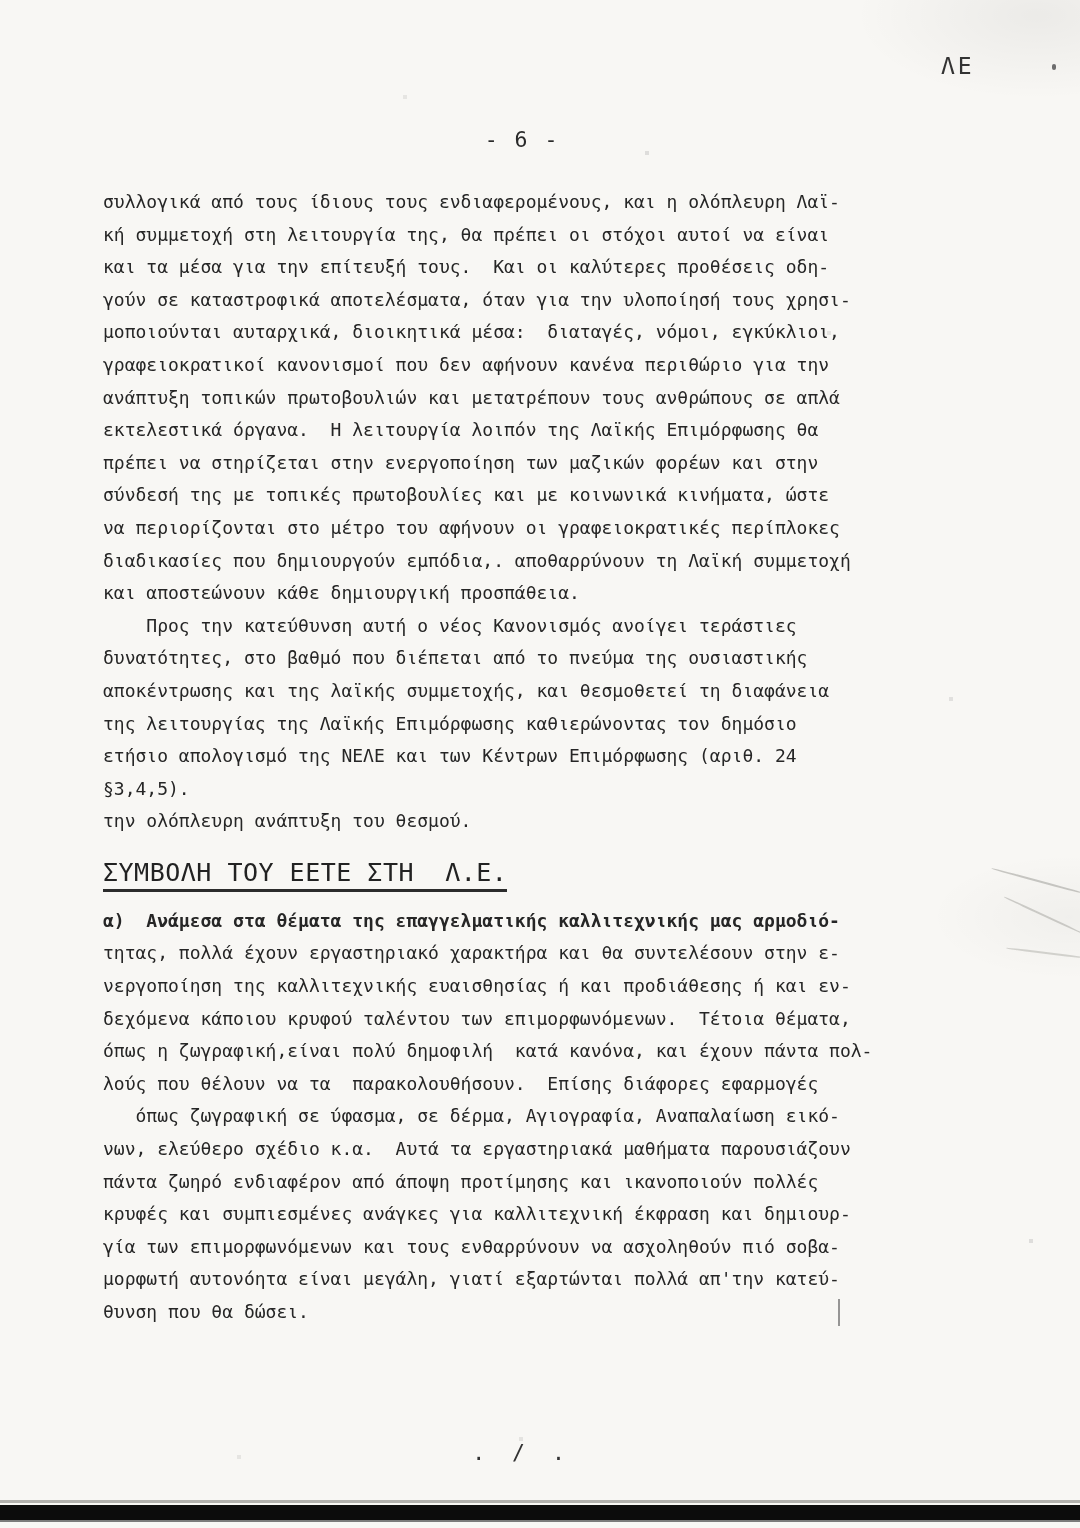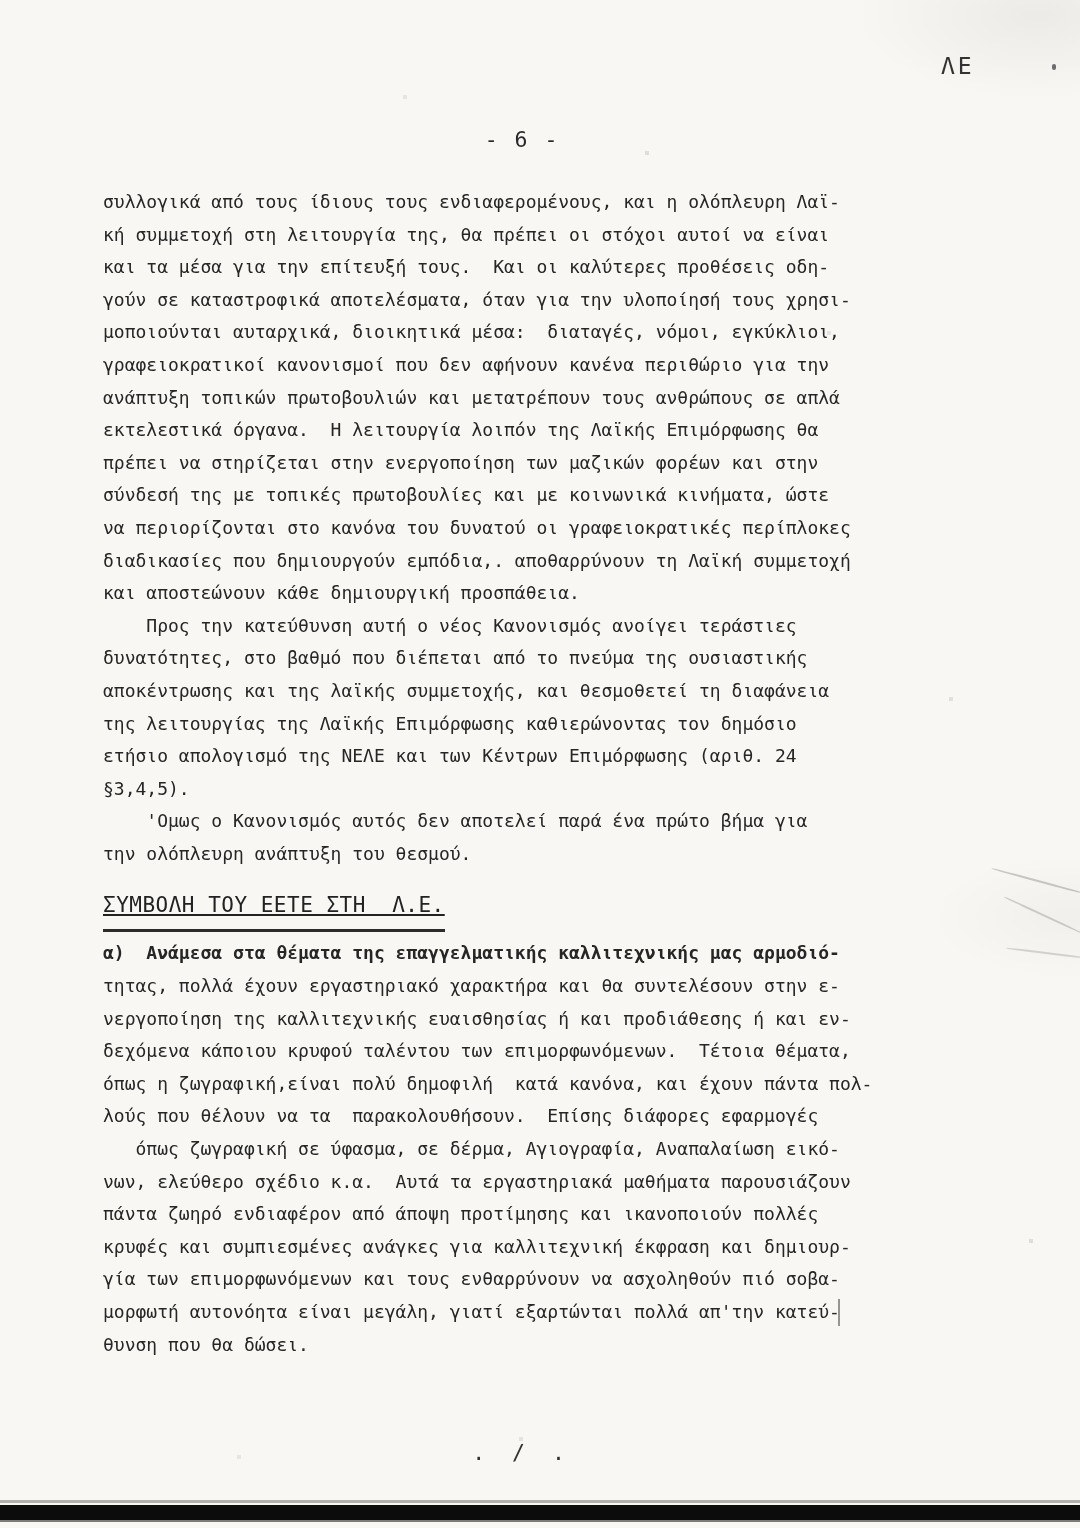--- a/index.html
+++ b/index.html
@@ -28,22 +28,22 @@
     position:absolute;left:103px;top:186px;width:950px;
   }
   .ln{
     white-space:pre;
     font-size:18px;line-height:32.6px;height:32.6px;
     color:#262626;
   }
   .heading-row{margin-top:19px;height:41px;}
   .heading{
     display:inline-block;white-space:pre;
-    font-size:21px;line-height:32px;letter-spacing:0.5px;
-    border-bottom:3px solid #2c2c2c;padding-bottom:8px;color:#222;text-decoration:underline;
+    font-size:25px;line-height:32px;letter-spacing:0.5px;
+    border-bottom:3px solid #2c2c2c;padding-bottom:0;color:#222;
   }
   .sec-first{margin-top:7px;font-weight:bold;}
   .continuation-mark{
     position:absolute;top:1440px;left:0;width:1044px;text-align:center;
     font-size:21.5px;letter-spacing:7px;color:#333;
   }
   
   .speck-dot{
     position:absolute;left:1052px;top:64px;width:4px;height:6px;
     background:#6d6d6d;border-radius:2px;
@@ -87,30 +87,29 @@
     <div class="ln">συλλογικά από τους ίδιους τους ενδιαφερομένους, και η ολόπλευρη Λαϊ-</div>
     <div class="ln">κή συμμετοχή στη λειτουργία της, θα πρέπει οι στόχοι αυτοί να είναι</div>
     <div class="ln">και τα μέσα για την επίτευξή τους.  Και οι καλύτερες προθέσεις οδη-</div>
     <div class="ln">γούν σε καταστροφικά αποτελέσματα, όταν για την υλοποίησή τους χρησι-</div>
     <div class="ln">μοποιούνται αυταρχικά, διοικητικά μέσα:  διαταγές, νόμοι, εγκύκλιοι,</div>
     <div class="ln">γραφειοκρατικοί κανονισμοί που δεν αφήνουν κανένα περιθώριο για την</div>
     <div class="ln">ανάπτυξη τοπικών πρωτοβουλιών και μετατρέπουν τους ανθρώπους σε απλά</div>
     <div class="ln">εκτελεστικά όργανα.  Η λειτουργία λοιπόν της Λαϊκής Επιμόρφωσης θα</div>
     <div class="ln">πρέπει να στηρίζεται στην ενεργοποίηση των μαζικών φορέων και στην</div>
     <div class="ln">σύνδεσή της με τοπικές πρωτοβουλίες και με κοινωνικά κινήματα, ώστε</div>
-    <div class="ln">να περιορίζονται στο κανόνα του δυνατού οι γραφειοκρατικές περίπλοκες</div>
+    <div class="ln">να περιορίζονται στο μέτρο του αφήνουν οι γραφειοκρατικές περίπλοκες</div>
     <div class="ln">διαδικασίες που δημιουργούν εμπόδια,. αποθαρρύνουν τη Λαϊκή συμμετοχή</div>
     <div class="ln">και αποστεώνουν κάθε δημιουργική προσπάθεια.</div>
     <div class="ln">    Προς την κατεύθυνση αυτή ο νέος Κανονισμός ανοίγει τεράστιες</div>
     <div class="ln">δυνατότητες, στο βαθμό που διέπεται από το πνεύμα της ουσιαστικής</div>
     <div class="ln">αποκέντρωσης και της λαϊκής συμμετοχής, και θεσμοθετεί τη διαφάνεια</div>
     <div class="ln">της λειτουργίας της Λαϊκής Επιμόρφωσης καθιερώνοντας τον δημόσιο</div>
     <div class="ln">ετήσιο απολογισμό της ΝΕΛΕ και των Κέντρων Επιμόρφωσης (αριθ. 24</div>
     <div class="ln">§3,4,5).</div>
-    <div class="ln">    'Ομως ο Κανονισμός αυτός δεν αποτελεί παρά ένα πρώτο βήμα για</div>
     <div class="ln">την ολόπλευρη ανάπτυξη του θεσμού.</div>
 
     <div class="heading-row">
       <span class="heading">ΣΥΜΒΟΛΗ ΤΟΥ ΕΕΤΕ ΣΤΗ  Λ.Ε.</span>
     </div>
 
     <div class="ln sec-first">α)  Ανάμεσα στα θέματα της επαγγελματικής καλλιτεχνικής μας αρμοδιό-</div>
     <div class="ln">τητας, πολλά έχουν εργαστηριακό χαρακτήρα και θα συντελέσουν στην ε-</div>
     <div class="ln">νεργοποίηση της καλλιτεχνικής ευαισθησίας ή και προδιάθεσης ή και εν-</div>
     <div class="ln">δεχόμενα κάποιου κρυφού ταλέντου των επιμορφωνόμενων.  Τέτοια θέματα,</div>

